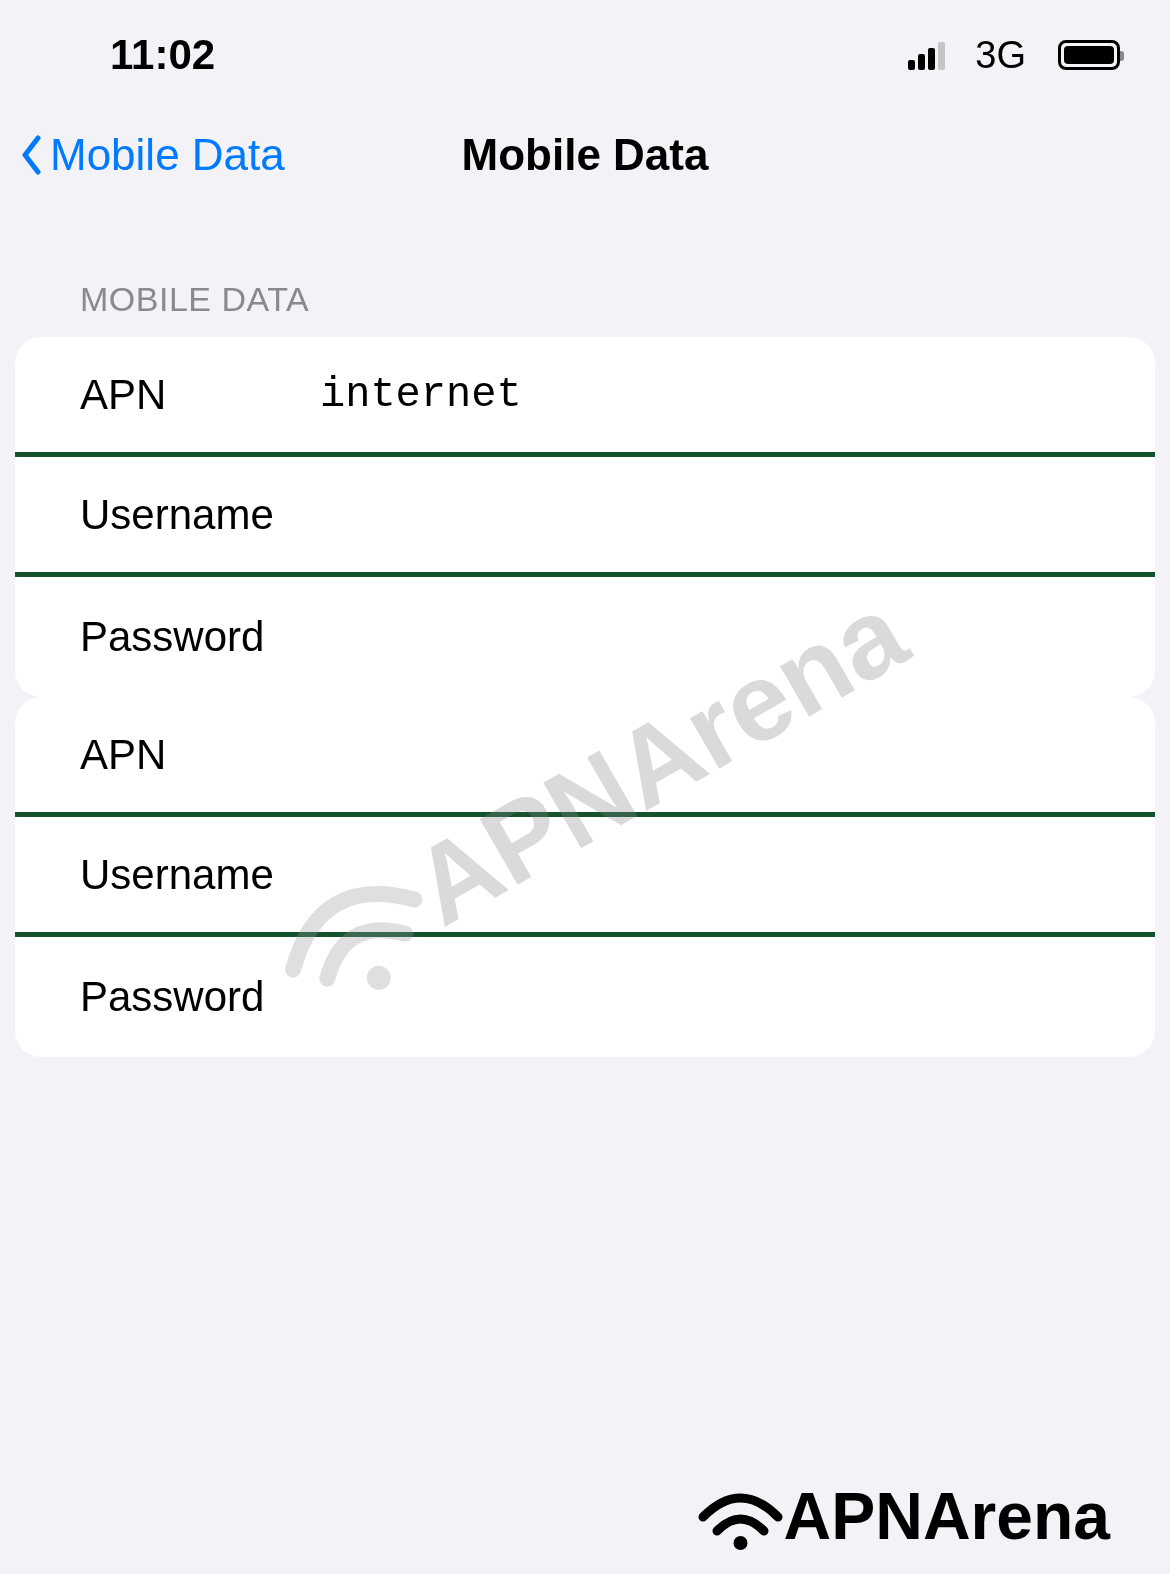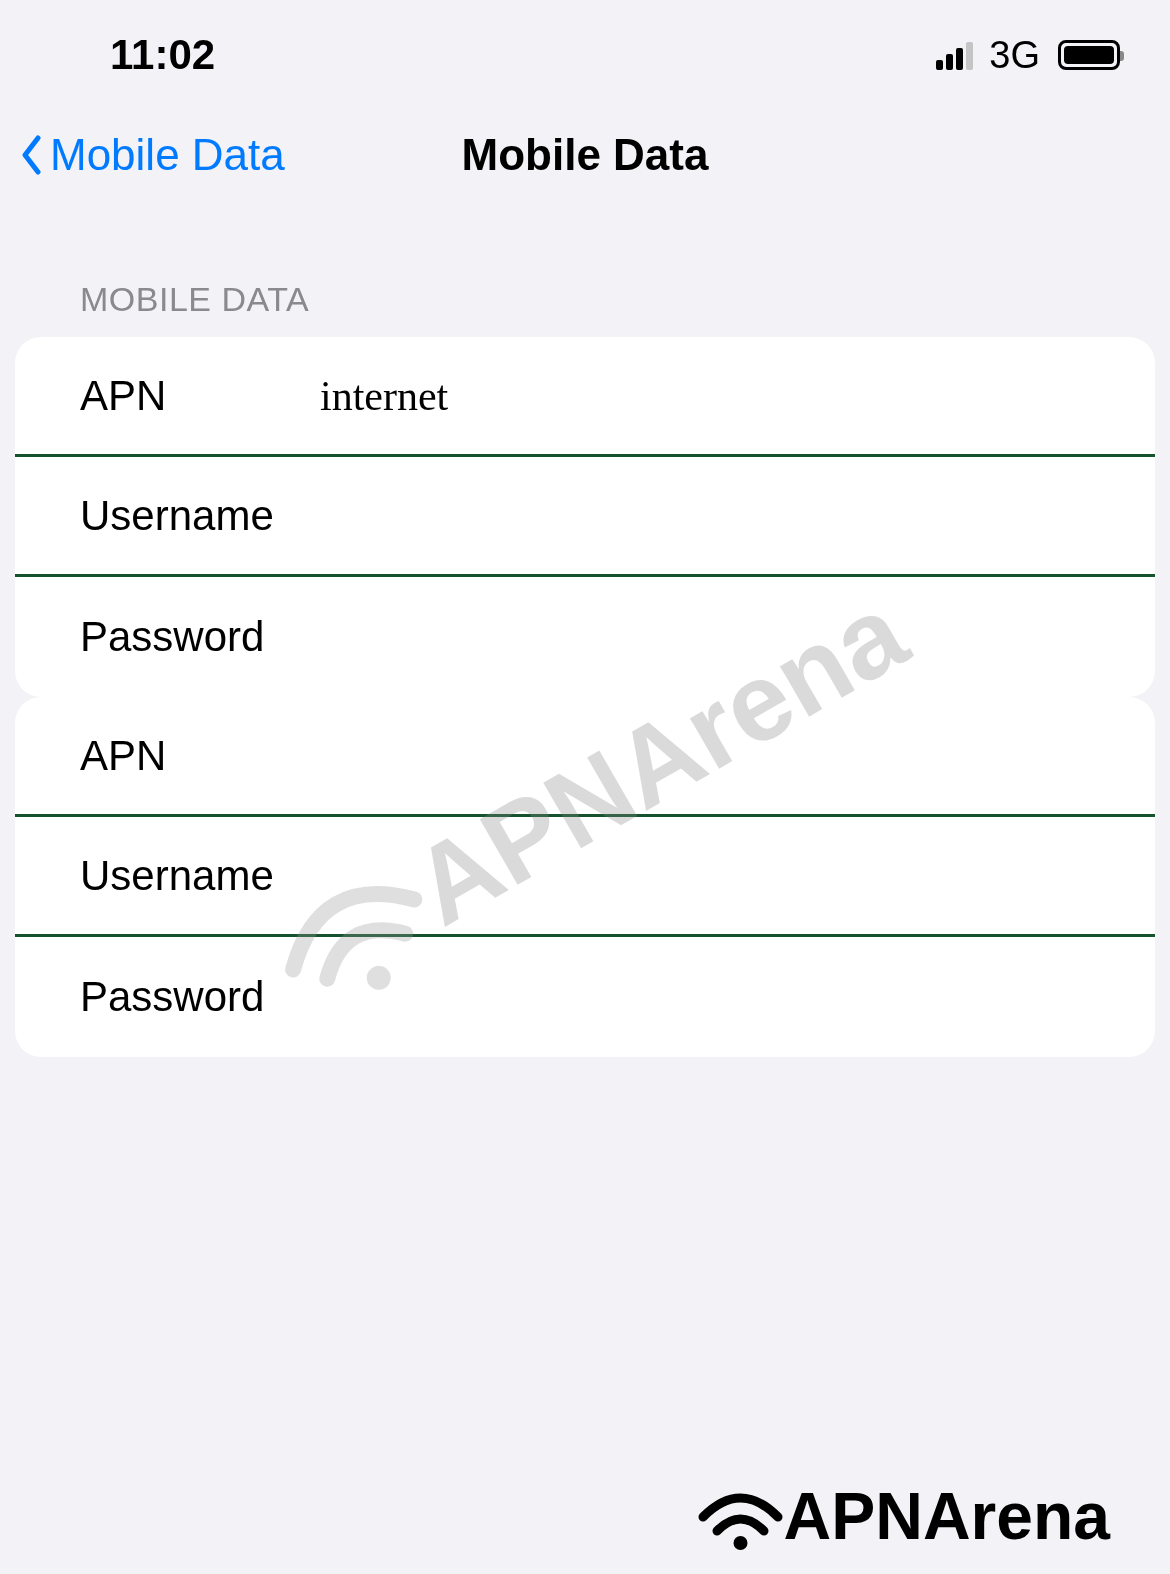--- a/index.html
+++ b/index.html
@@ -24,21 +24,21 @@
     }
     .status-time {
       font-size: 42px;
       font-weight: 700;
       color: #000;
       margin-left: 60px;
     }
     .status-right {
       display: flex;
       align-items: center;
-      gap: 10px;
+      gap: 24px;
     }
     .signal-bars {
       display: flex;
       align-items: flex-end;
       gap: 3px;
       height: 30px;
     }
     .bar {
       width: 7px;
       background: #000;
@@ -128,41 +128,41 @@
     .section-card {
       background: #fff;
       border-radius: 26px;
       overflow: hidden;
     }
     .row {
       display: flex;
       align-items: center;
       padding: 0 65px;
       min-height: 120px;
-      border-bottom: 3px solid #14532d;
+      border-bottom: 5px solid #14532d;
     }
     .row:last-child {
       border-bottom: none;
     }
     .row-label {
       font-size: 42px;
       font-weight: 400;
       color: #000;
       width: 240px;
       flex-shrink: 0;
     }
     .row-input {
       font-size: 42px;
       font-weight: 400;
       color: #000;
       border: none;
       outline: none;
       background: transparent;
       flex: 1;
-      font-family: Liberation Serif, serif;
+      font-family: Liberation Mono, monospace;
     }
     .watermark {
       position: absolute;
       left: 50%;
       top: 50%;
       transform: translate(-50%, -40%) rotate(-30deg);
       display: flex;
       align-items: center;
       opacity: 0.3;
       pointer-events: none;

